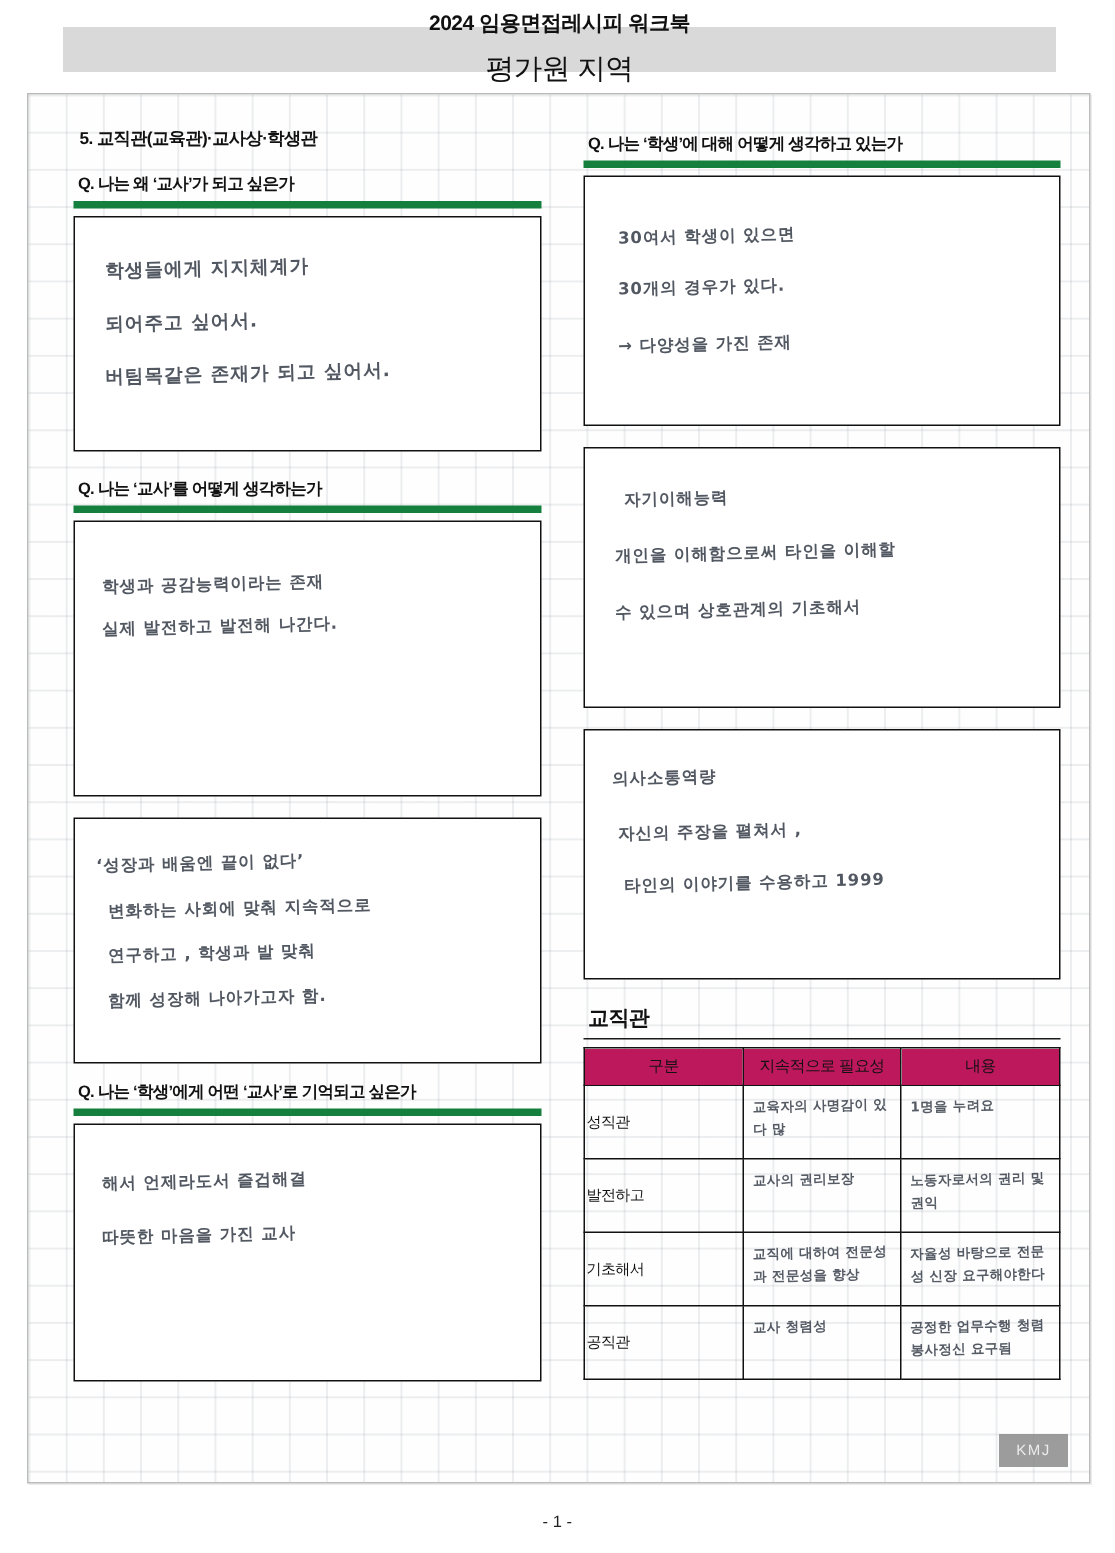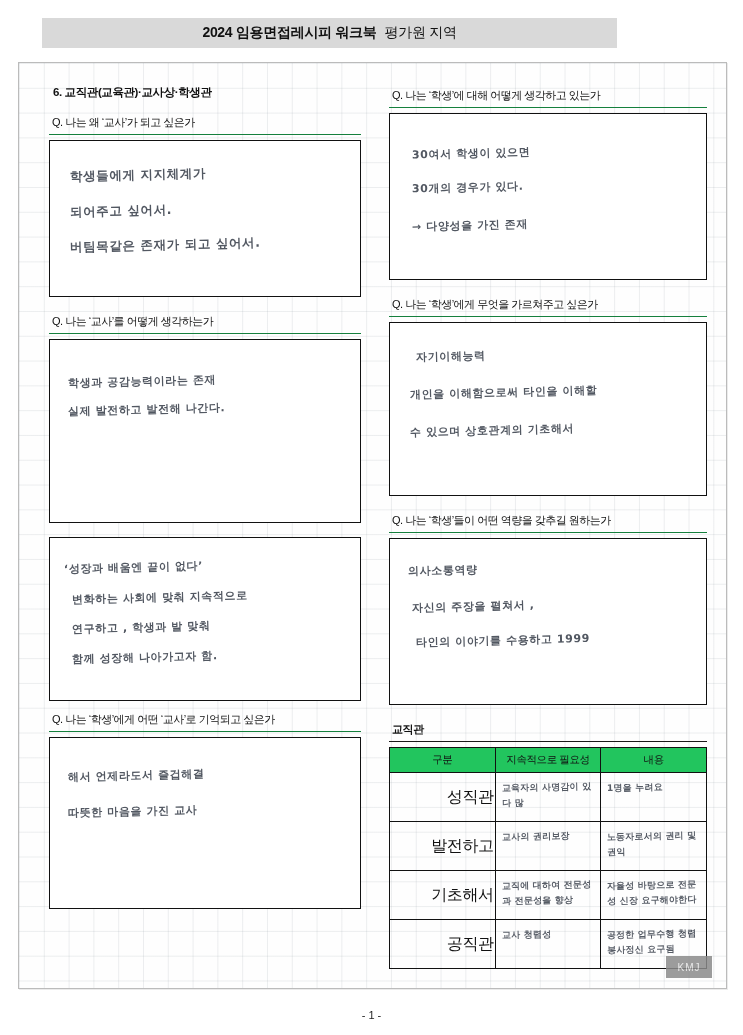--- a/index.html
+++ b/index.html
@@ -14,35 +14,36 @@
     color: #111;
     position: relative;
     overflow: hidden;
   }
 
   
   .header-bar {
     position: absolute;
     top: 18px;
     left: 42px;
-    width: 575px;
+    width: 662px;
     height: 30px;
     background: #d9d9d9;
     display: flex;
     align-items: center;
     justify-content: center;
     gap: 8px;
+    flex-direction: column;
   }
   .header-title {
     font-size: 14px;
     font-weight: bold;
     letter-spacing: -0.3px;
   }
   .header-sub {
-    font-size: 14px;
+    font-size: 19px;
     font-weight: normal;
     letter-spacing: -0.3px;
   }
 
   
   .sheet {
     position: absolute;
     top: 62px;
     left: 18px;
     width: 707px;
@@ -73,24 +74,24 @@
   .section-title {
     font-size: 11.5px;
     font-weight: bold;
     letter-spacing: -0.4px;
     margin: 0 0 6px 4px;
   }
 
   .qblock { margin-bottom: 8px; }
   .qlabel {
     font-size: 11px;
-    font-weight: normal;
+    font-weight: bold;
     letter-spacing: -0.5px;
     padding: 3px 2px 4px 3px;
-    border-bottom: 1px solid #15803d;
+    border-bottom: 5px solid #15803d;
     margin-bottom: 5px;
     white-space: nowrap;
   }
   .answer-box {
     border: 1.6px solid #111;
     background: #fff;
     position: relative;
     overflow: hidden;
   }
 
@@ -104,49 +105,49 @@
     transform: rotate(-1.4deg);
     white-space: nowrap;
     letter-spacing: 0.6px;
     font-weight: 600;
   }
   .hw.sm { font-size: 11px; }
 
   
   .table-wrap { margin-top: 2px; }
   .table-title {
-    font-size: 11px;
+    font-size: 14px;
     font-weight: bold;
     letter-spacing: -0.4px;
     padding: 3px 2px 4px 3px;
     border-bottom: 1px solid #1a1a1a;
     margin-bottom: 5px;
   }
   table.jobview {
     border-collapse: collapse;
     width: 100%;
     table-layout: fixed;
   }
   table.jobview th,
   table.jobview td {
     border: 1px solid #111;
     height: 46px;
     vertical-align: middle;
     position: relative;
   }
   table.jobview th {
     height: 22px;
-    background: #22c55e;
+    background: #be185d;
     font-size: 10.5px;
     font-weight: normal;
     letter-spacing: -0.4px;
   }
   table.jobview td.rowhead {
-    text-align: right;
-    font-size: 16px;
+    text-align: left;
+    font-size: 10px;
     letter-spacing: -0.4px;
     width: 64px;
   }
   .cellhw {
     position: absolute;
     left: 6px;
     top: 7px;
     right: 4px;
     font-family: "DejaVu Sans", sans-serif;
     font-size: 9px;
@@ -191,21 +192,21 @@
 <div class="header-bar">
   <span class="header-title">2024 임용면접레시피 워크북</span>
   <span class="header-sub">평가원 지역</span>
 </div>
 
 <div class="sheet">
   <div class="grid-bg"></div>
 
   <div class="col col-left" style="top:22px;">
 
-    <div class="section-title">6. 교직관(교육관)·교사상·학생관</div>
+    <div class="section-title">5. 교직관(교육관)·교사상·학생관</div>
 
     <div class="qblock" style="margin-top:12px;">
       <div class="qlabel">Q. 나는 왜 ‘교사’가 되고 싶은가</div>
       <div class="answer-box" style="height:155px;">
         <div class="hw" style="left:20px; top:26px;">학생들에게  지지체계가</div>
         <div class="hw" style="left:20px; top:62px;">되어주고 싶어서.</div>
         <div class="hw" style="left:20px; top:96px;">버팀목같은  존재가 되고 싶어서.</div>
       </div>
     </div>
 
@@ -241,30 +242,28 @@
     <div class="qblock">
       <div class="qlabel">Q. 나는 ‘학생’에 대해 어떻게 생각하고 있는가</div>
       <div class="answer-box" style="height:165px;">
         <div class="hw sm" style="left:22px; top:32px;">30여서  학생이 있으면</div>
         <div class="hw sm" style="left:22px; top:66px;">30개의  경우가  있다.</div>
         <div class="hw sm" style="left:22px; top:104px;">→  다양성을 가진 존재</div>
       </div>
     </div>
 
     <div class="qblock" style="margin-top:14px;">
-      <div class="qlabel">Q. 나는 ‘학생’에게 무엇을 가르쳐주고 싶은가</div>
       <div class="answer-box" style="height:172px;">
         <div class="hw sm" style="left:26px; top:26px;">자기이해능력</div>
         <div class="hw sm" style="left:20px; top:62px;">개인을 이해함으로써  타인을 이해할</div>
         <div class="hw sm" style="left:20px; top:100px;">수 있으며  상호관계의  기초해서</div>
       </div>
     </div>
 
     <div class="qblock" style="margin-top:14px;">
-      <div class="qlabel">Q. 나는 ‘학생’들이 어떤 역량을 갖추길 원하는가</div>
       <div class="answer-box" style="height:165px;">
         <div class="hw sm" style="left:18px; top:24px;">의사소통역량</div>
         <div class="hw sm" style="left:22px; top:60px;">자신의 주장을  펼쳐서 ,</div>
         <div class="hw sm" style="left:26px; top:94px;">타인의 이야기를  수용하고  1999</div>
       </div>
     </div>
 
     <div class="table-wrap" style="margin-top:14px;">
       <div class="table-title">교직관</div>
       <table class="jobview">

